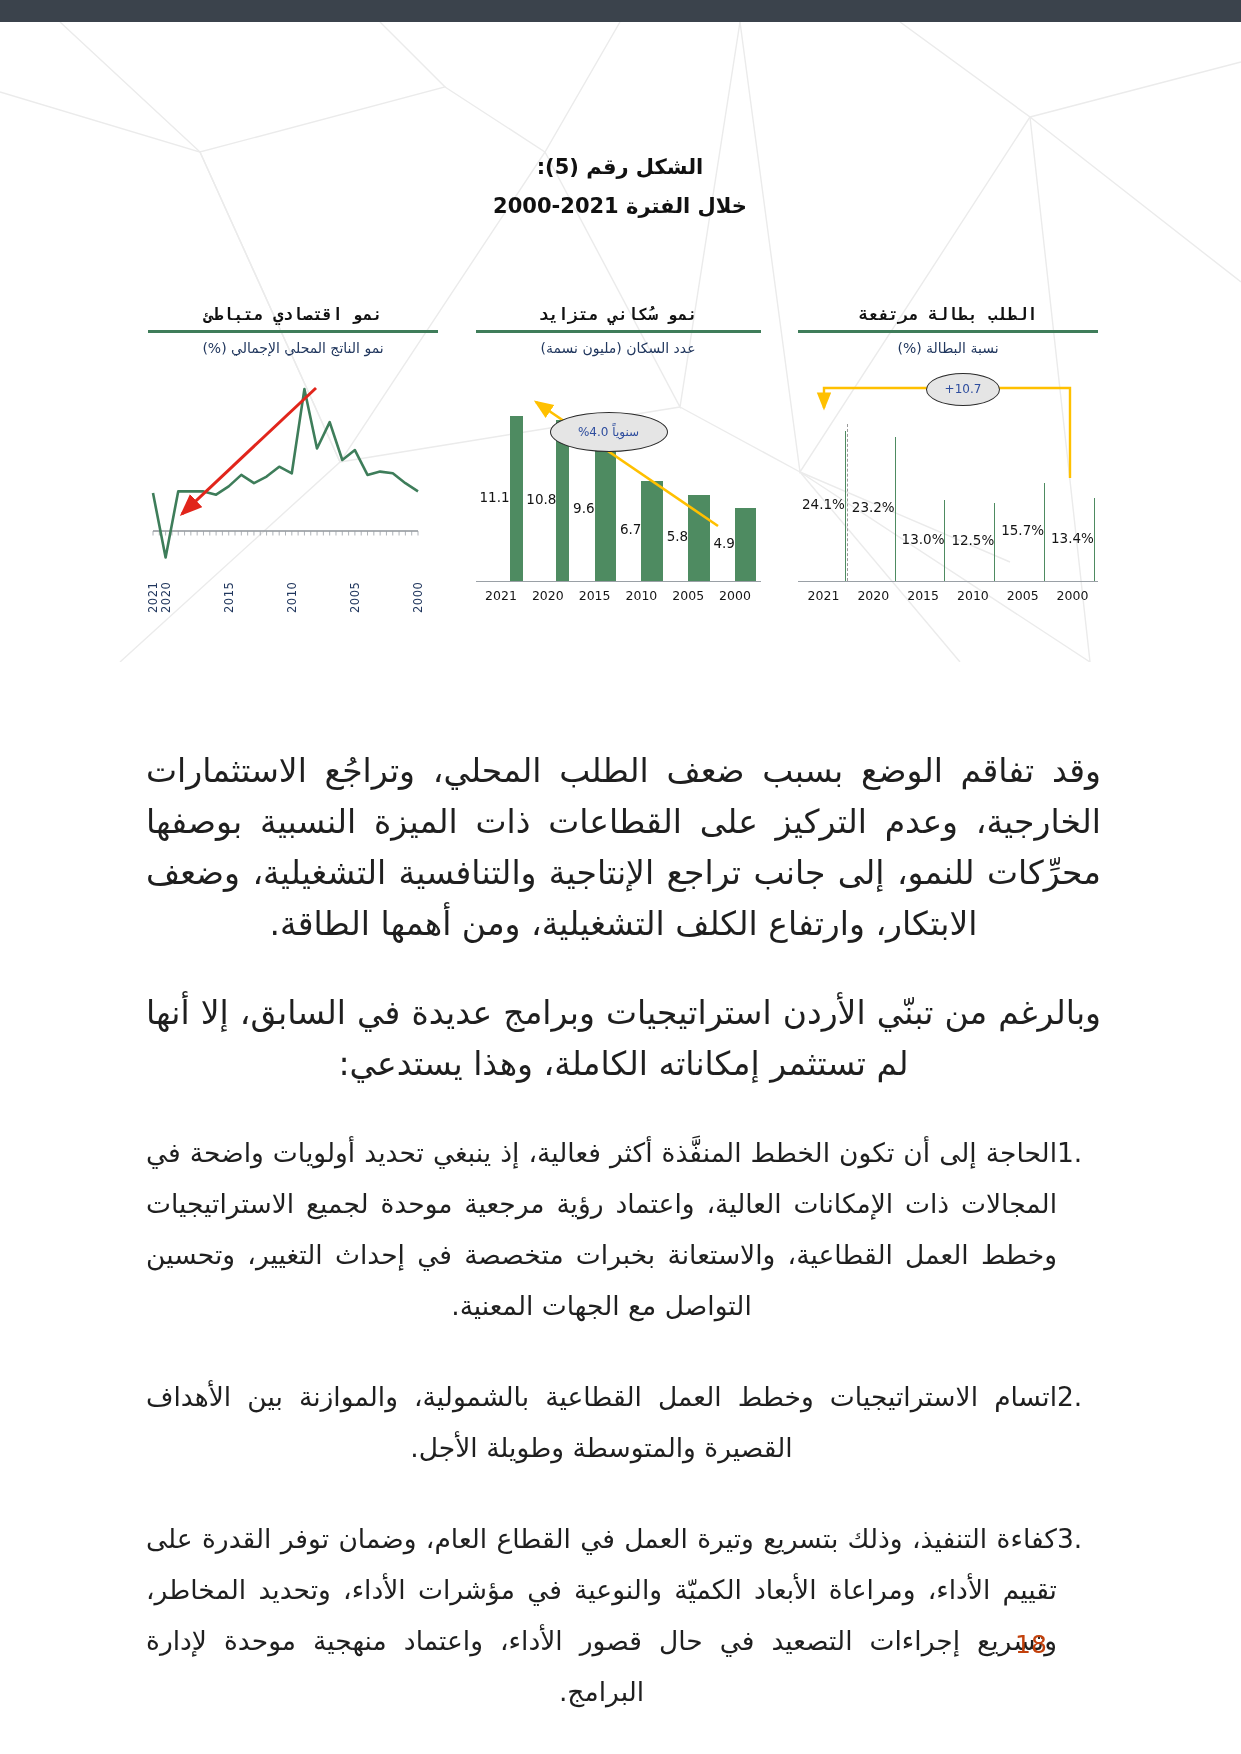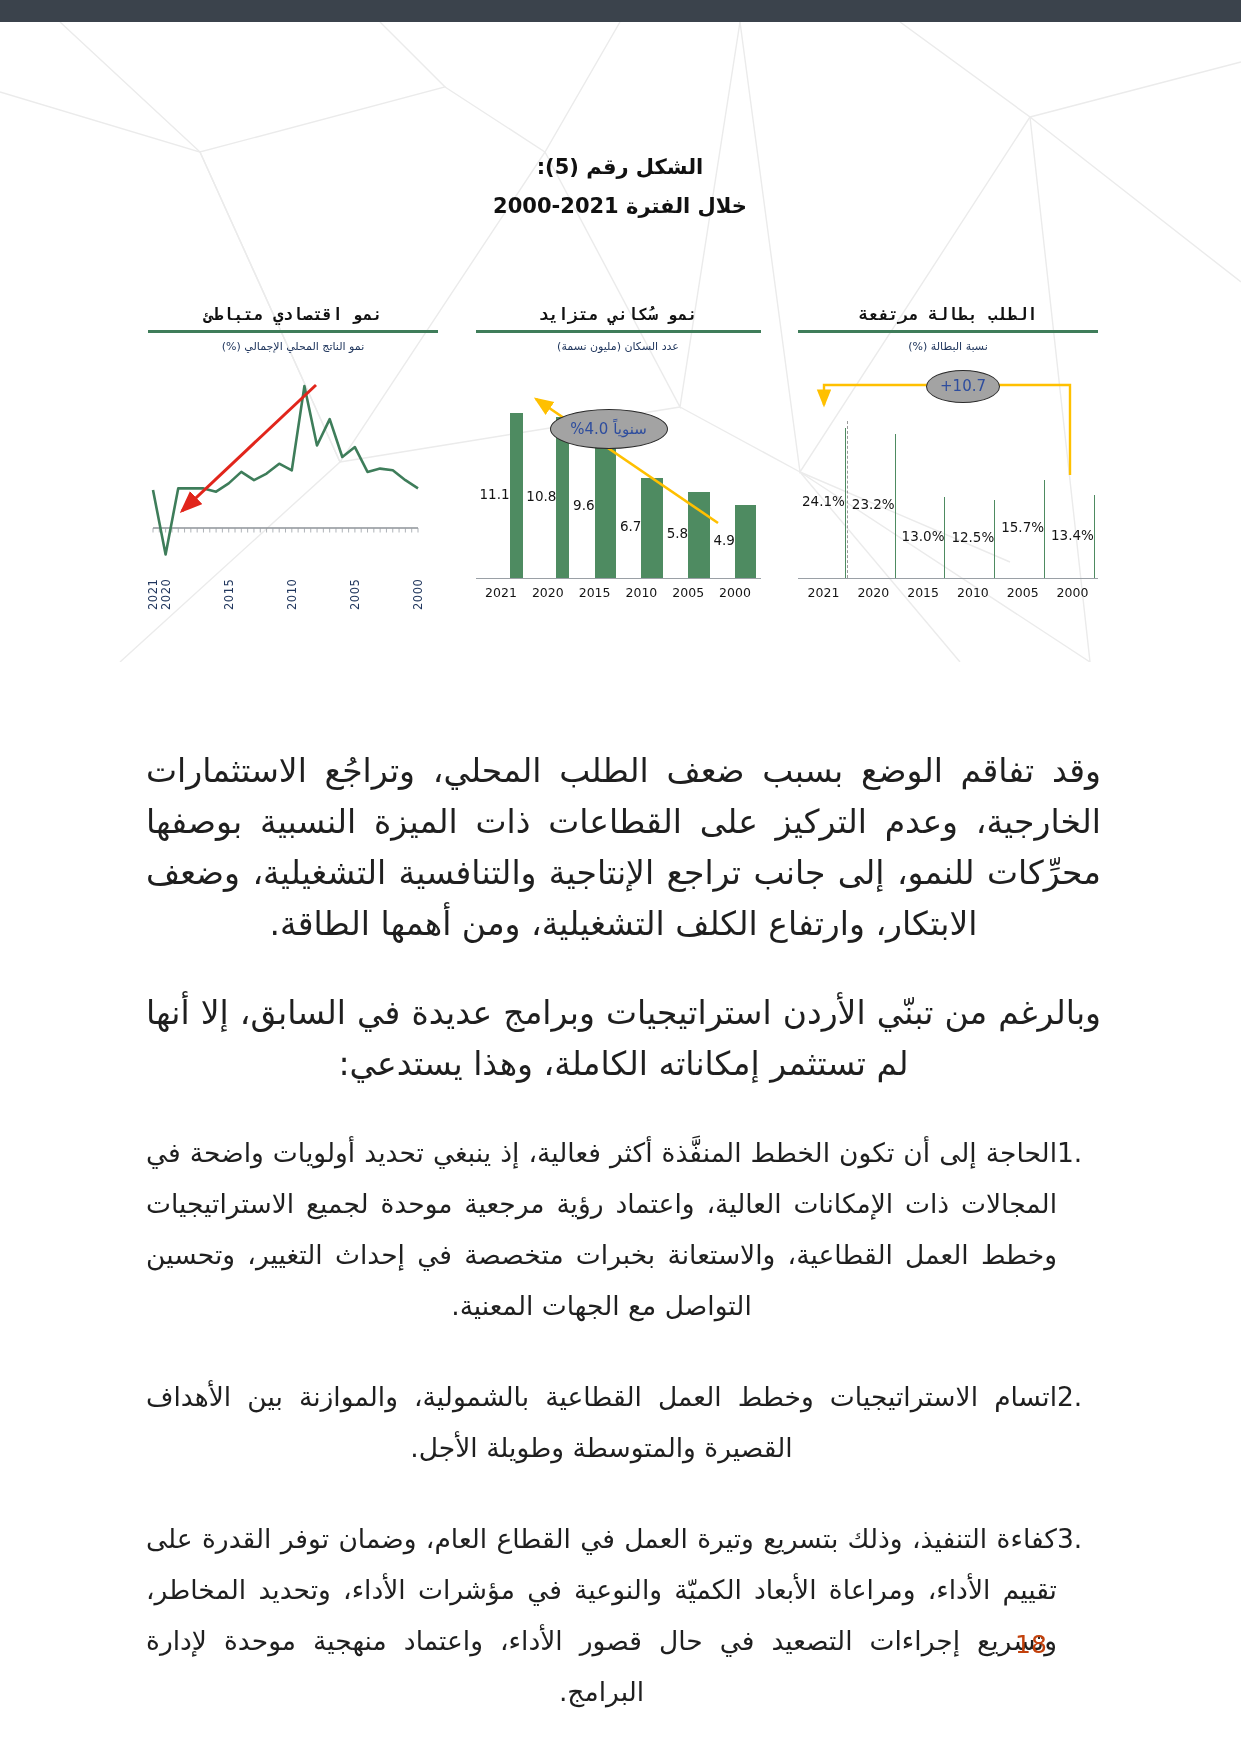--- a/index.html
+++ b/index.html
@@ -10,37 +10,37 @@
   .topbar{position:absolute;top:0;left:0;width:1241px;height:22px;background:#3b434c;}
   .mesh{position:absolute;top:22px;left:0;pointer-events:none;}
   
   .caption{position:absolute;top:148px;left:120px;width:1000px;text-align:center;
     font-weight:bold;font-size:21px;line-height:39px;color:#111;direction:rtl;}
   
   .figure{position:absolute;top:305px;left:148px;width:950px;display:flex;justify-content:space-between;}
   .panel{position:relative;}
   .panel-title{font-weight:bold;font-size:16.5px;text-align:center;direction:rtl;color:#101010;padding-bottom:5px;font-family:Liberation Mono, monospace;}
   .panel-rule{height:2.5px;background:#3f7d5a;margin-bottom:7px;}
-  .panel-sub{font-size:11px;text-align:center;direction:rtl;color:#21375e;margin-bottom:10px;}
+  .panel-sub{font-size:14px;text-align:center;direction:rtl;color:#21375e;margin-bottom:10px;}
   .plot-wrap{position:relative;}
   
   .xlabels{position:relative;height:52px;}
   .xlabels span{position:absolute;top:20px;width:40px;font-size:11.5px;color:#21375e;
     transform:rotate(-90deg);transform-origin:center;text-align:left;letter-spacing:.5px;}
   
   .bar-plot{display:flex;align-items:flex-end;justify-content:space-between;
     height:215px;border-bottom:1.5px solid #9aa0a6;padding:0 4px;}
   .bar-col{display:flex;flex-direction:row;align-items:center;justify-content:flex-end;width:43px;}
   .bar{width:29px;}
   .bar-val{font-size:13.5px;color:#141414;margin-bottom:3px;white-space:nowrap;}
   .years{display:flex;justify-content:space-between;padding:6px 4px 0 4px;}
   .years span{width:43px;text-align:center;font-size:12.5px;color:#141414;}
   .overlay{position:absolute;left:0;top:0;}
-  .ellipse{position:absolute;background:#a3a3a3;border:1.6px solid #2b2b2b;border-radius:50%;
-    display:flex;align-items:center;justify-content:center;font-size:15px;color:#2e4d9e;
+  .ellipse{position:absolute;background:#e5e5e5;border:1.6px solid #2b2b2b;border-radius:50%;
+    display:flex;align-items:center;justify-content:center;font-size:12px;color:#2e4d9e;
     white-space:nowrap;z-index:3;}
   .dashed-sep{position:absolute;border-left:1.2px dashed #9a9a9a;width:0;}
   
   .bodytext{position:absolute;top:745px;right:140px;width:955px;direction:rtl;}
   .bodytext p{font-size:33px;line-height:51px;text-align:justify;text-align-last:center;margin:0 0 38px 0;color:#1f1f1f;}
   ol.points{list-style:none;margin:6px 0 0 0;padding:0;}
   ol.points li{display:flex;direction:rtl;margin-bottom:40px;font-size:26.5px;line-height:51px;color:#1f1f1f;}
   ol.points .num{flex:0 0 44px;direction:ltr;text-align:left;}
   ol.points .li-text{flex:1;text-align:justify;text-align-last:center;}
   .pagenum{position:absolute;top:1630px;left:1015px;font-size:25px;color:#c2410c;}

